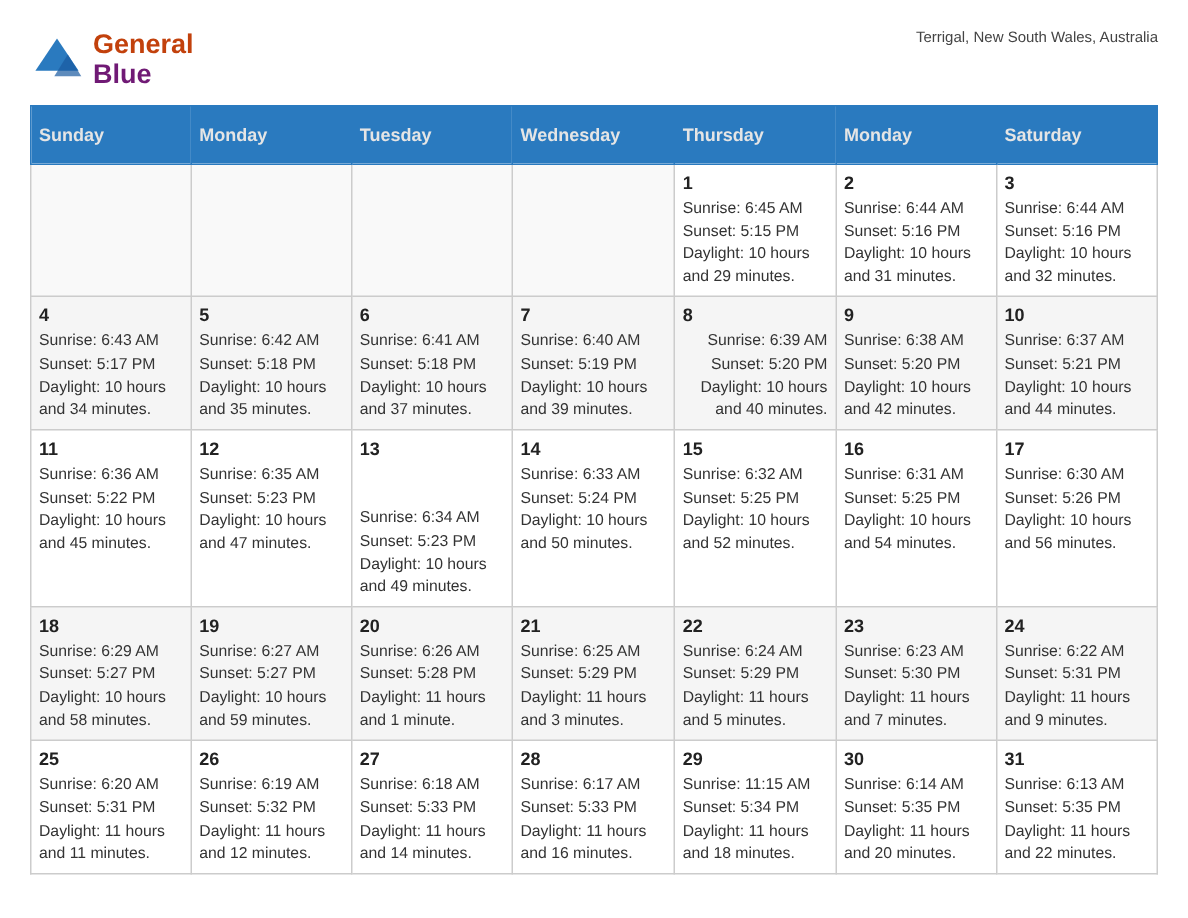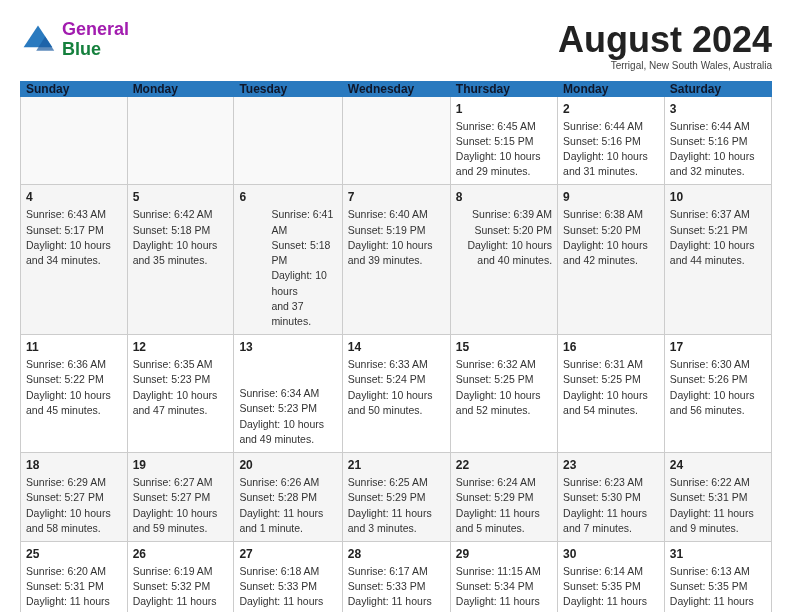--- a/index.html
+++ b/index.html
@@ -21,21 +21,21 @@
       align-items: center;
       gap: 6px;
     }
     .logo-text {
       font-size: 18px;
       font-weight: bold;
       color: #333;
       line-height: 1.1;
     }
     .logo-text span {
-      color: #a21caf;
+      color: #c2410c;
     }
     .logo-icon {
       width: 36px;
       height: 36px;
     }
     .title-area {
       text-align: right;
     }
     .month-year {
       font-size: 36px;
@@ -47,22 +47,22 @@
       font-size: 10px;
       color: #444;
     }
     .calendar {
       width: 100%;
       border-collapse: collapse;
       font-size: 11px;
     }
     .calendar th {
       background-color: #2a7abf;
-      color: #0f172a;
-      padding: 0 5px;
+      color: #e5e5e5;
+      padding: 12px 5px;
       text-align: left;
       font-size: 12px;
       font-weight: bold;
       border: 1px solid #2a7abf;
     }
     .calendar td {
       vertical-align: top;
       padding: 5px 5px 5px 5px;
       border: 1px solid #ccc;
       width: 110px;
@@ -94,25 +94,24 @@
 <body>
 
 <div class="header">
   <div class="logo">
     <svg class="logo-icon" viewBox="0 0 40 40">
       <polygon points="20,4 36,28 4,28" fill="#2a7abf"></polygon>
       <polygon points="28,16 38,32 18,32" fill="#1a5a9f" opacity="0.7"></polygon>
     </svg>
     <div class="logo-text">
       <div><span>General</span></div>
-      <div><span style="color:#15803d;">Blue</span></div>
+      <div><span style="color:#701a75;">Blue</span></div>
     </div>
   </div>
   <div class="title-area">
-    <div class="month-year">August 2024</div>
     <div class="location">Terrigal, New South Wales, Australia</div>
   </div>
 </div>
 
 <table class="calendar">
   <thead>
     <tr>
     <th>Sunday</th>
         <th>Monday</th>
         <th>Tuesday</th>
@@ -160,21 +159,21 @@
         </td>
         <td>
           <div class="day-number">5</div>
           <div class="day-info" style="white-space: pre-line;">Sunrise: 6:42 AM
 Sunset: 5:18 PM
 Daylight: 10 hours
 and 35 minutes.</div>
         </td>
         <td>
           <div class="day-number">6</div>
-          <div class="day-info" style="white-space: pre-line; margin-left: 32px;">Sunrise: 6:41 AM
+          <div class="day-info" style="white-space: pre-line;">Sunrise: 6:41 AM
 Sunset: 5:18 PM
 Daylight: 10 hours
 and 37 minutes.</div>
         </td>
         <td>
           <div class="day-number">7</div>
           <div class="day-info" style="white-space: pre-line;">Sunrise: 6:40 AM
 Sunset: 5:19 PM
 Daylight: 10 hours
 and 39 minutes.</div>

